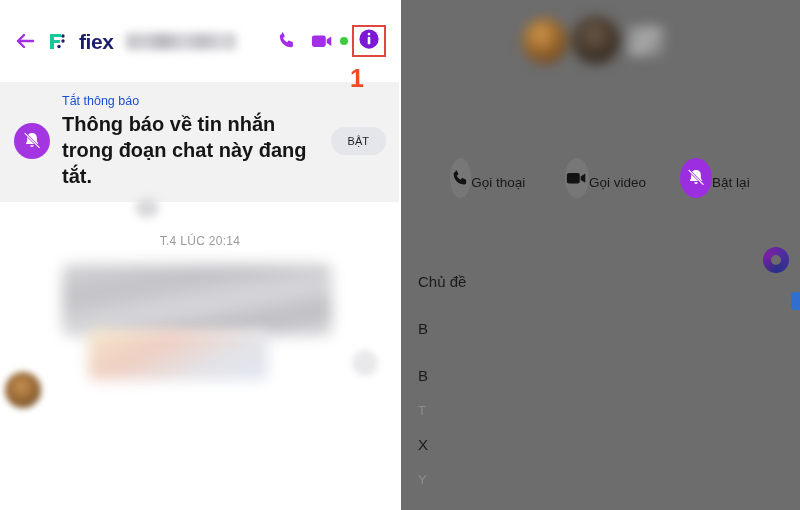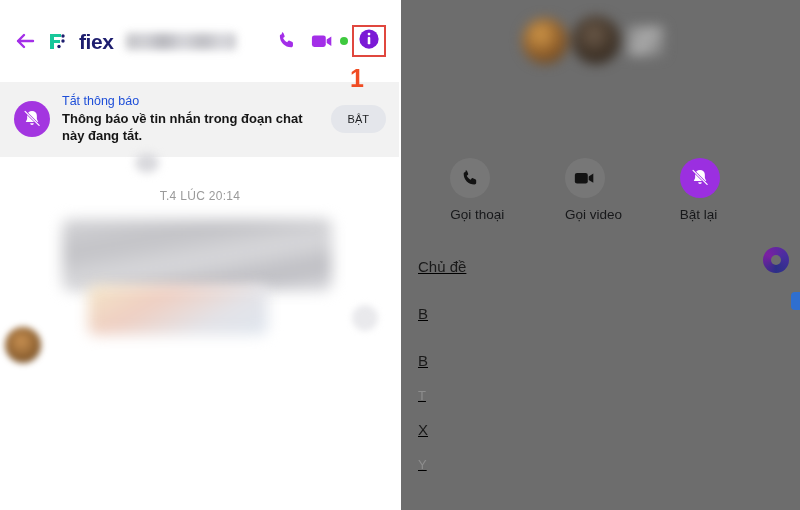--- a/index.html
+++ b/index.html
@@ -69,21 +69,21 @@
     gap: 12px;
   }
   .notif-icon {
     flex: 0 0 36px; width: 36px; height: 36px; border-radius: 50%;
     background: #a336e0;
     display: flex; align-items: center; justify-content: center;
   }
   .notif-text { flex: 1 1 auto; min-width: 0; }
   .notif-title { font-size: 12.5px; color: #1d4ed8; line-height: 1.25; }
   .notif-body {
-    font-size: 13px; color: #161616; font-weight: bold;
+    font-size: 20px; color: #161616; font-weight: bold;
     line-height: 1.3; margin-top: 1px;
   }
   .bat-btn {
     flex: 0 0 auto;
     background: #e4e6eb;
     border: none;
     border-radius: 16px;
     padding: 8px 17px;
     font-size: 11px; font-weight: normal; color: #1c1e21;
     font-family: "Liberation Sans", sans-serif;
@@ -138,35 +138,35 @@
   .ava-c { left: 118px; top: 14px; width: 36px; height: 30px;
     border-radius: 4px; background: linear-gradient(120deg,#8d8d8d,#a9a9a9,#777); }
 
   
   .action-row {
     position: absolute; left: 0; top: 158px;
     width: 400px;
     display: flex; justify-content: space-around;
     padding: 0 28px;
   }
-  .action-item { display: flex; flex-direction: column; width: 70px; }
+  .action-item { display: flex; flex-direction: row; align-items: center; width: 70px; }
   .action-circle {
     width: 40px; height: 40px; border-radius: 50%;
     background: rgba(255,255,255,.07);
     display: flex; align-items: center; justify-content: center;
   }
   .action-circle.purple { background: #9b2fe0; }
   .action-label {
     margin-top: 9px;
     font-size: 13.5px; color: #17181a;
     white-space: nowrap;
   }
 
   
-  .settings-list { position: absolute; left: 0; top: 243px; width: 400px; text-decoration: underline; }
+  .settings-list { position: absolute; left: 0; top: 258px; width: 400px; }
   .settings-row {
     height: 47px;
     display: flex; align-items: center;
     padding-left: 18px;
     font-size: 15px; color: #1a1a1a;
     white-space: nowrap;
   }
   .settings-row.sub { font-size: 13px; color: #8d8d8d; height: 22px; }
   .theme-swatch {
     position: absolute; right: 11px; top: 247px;

